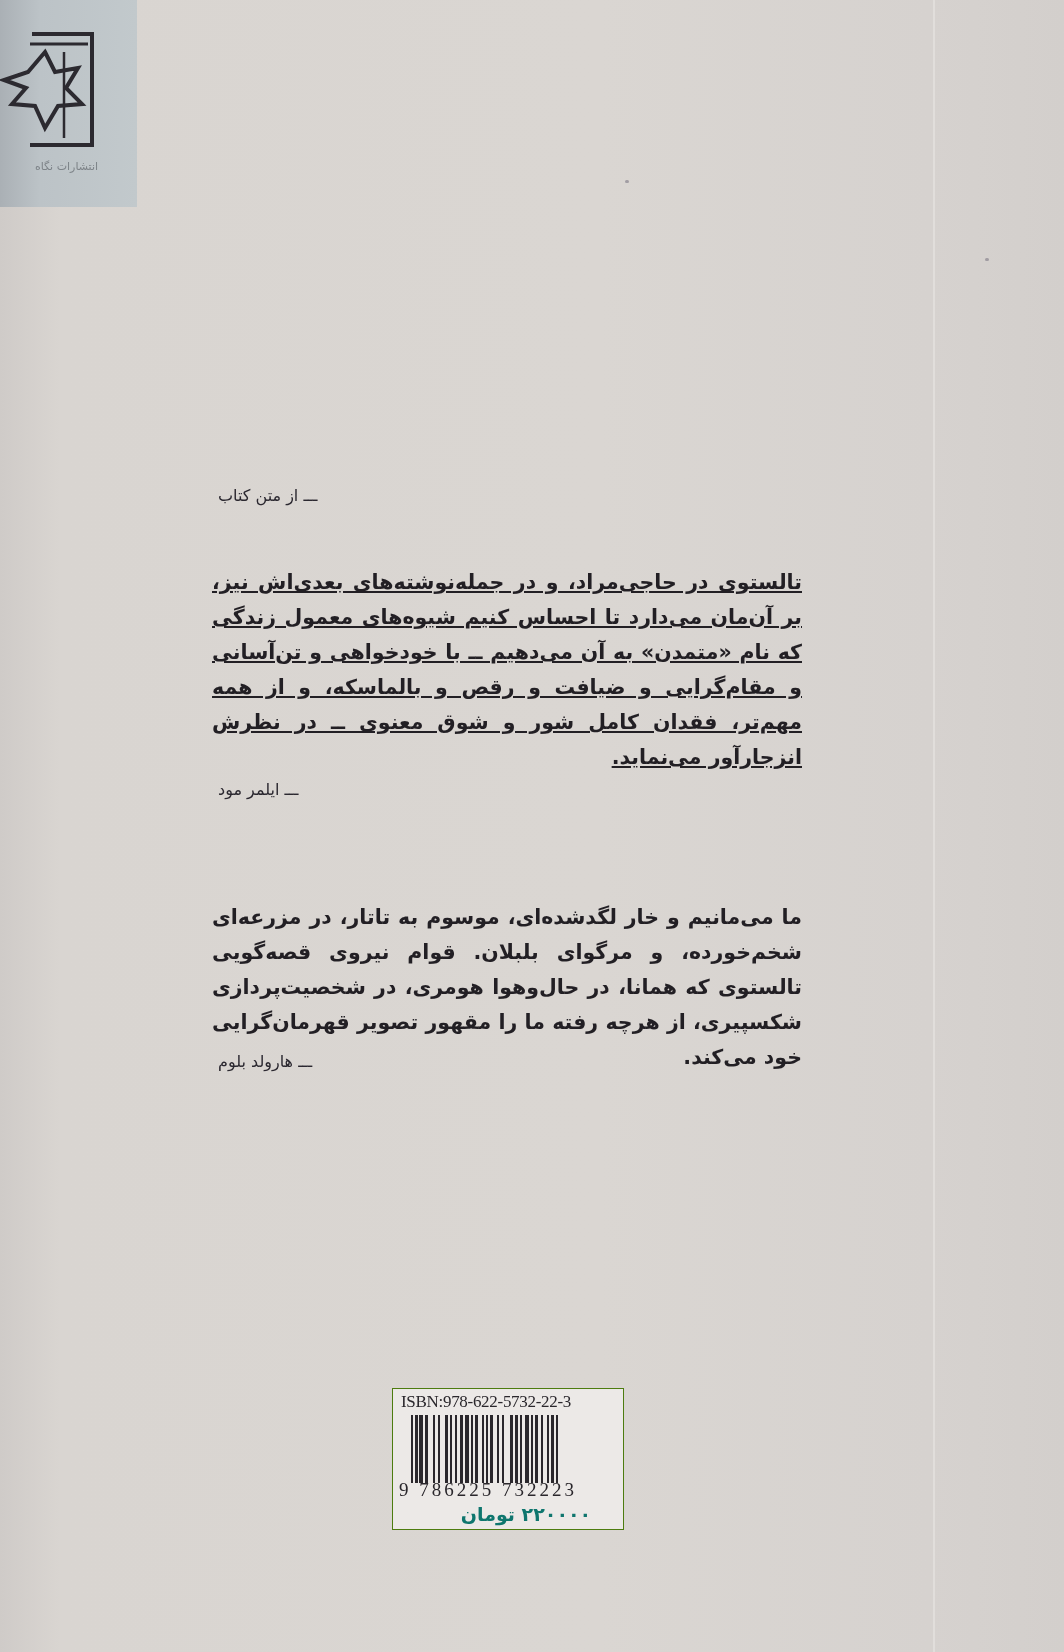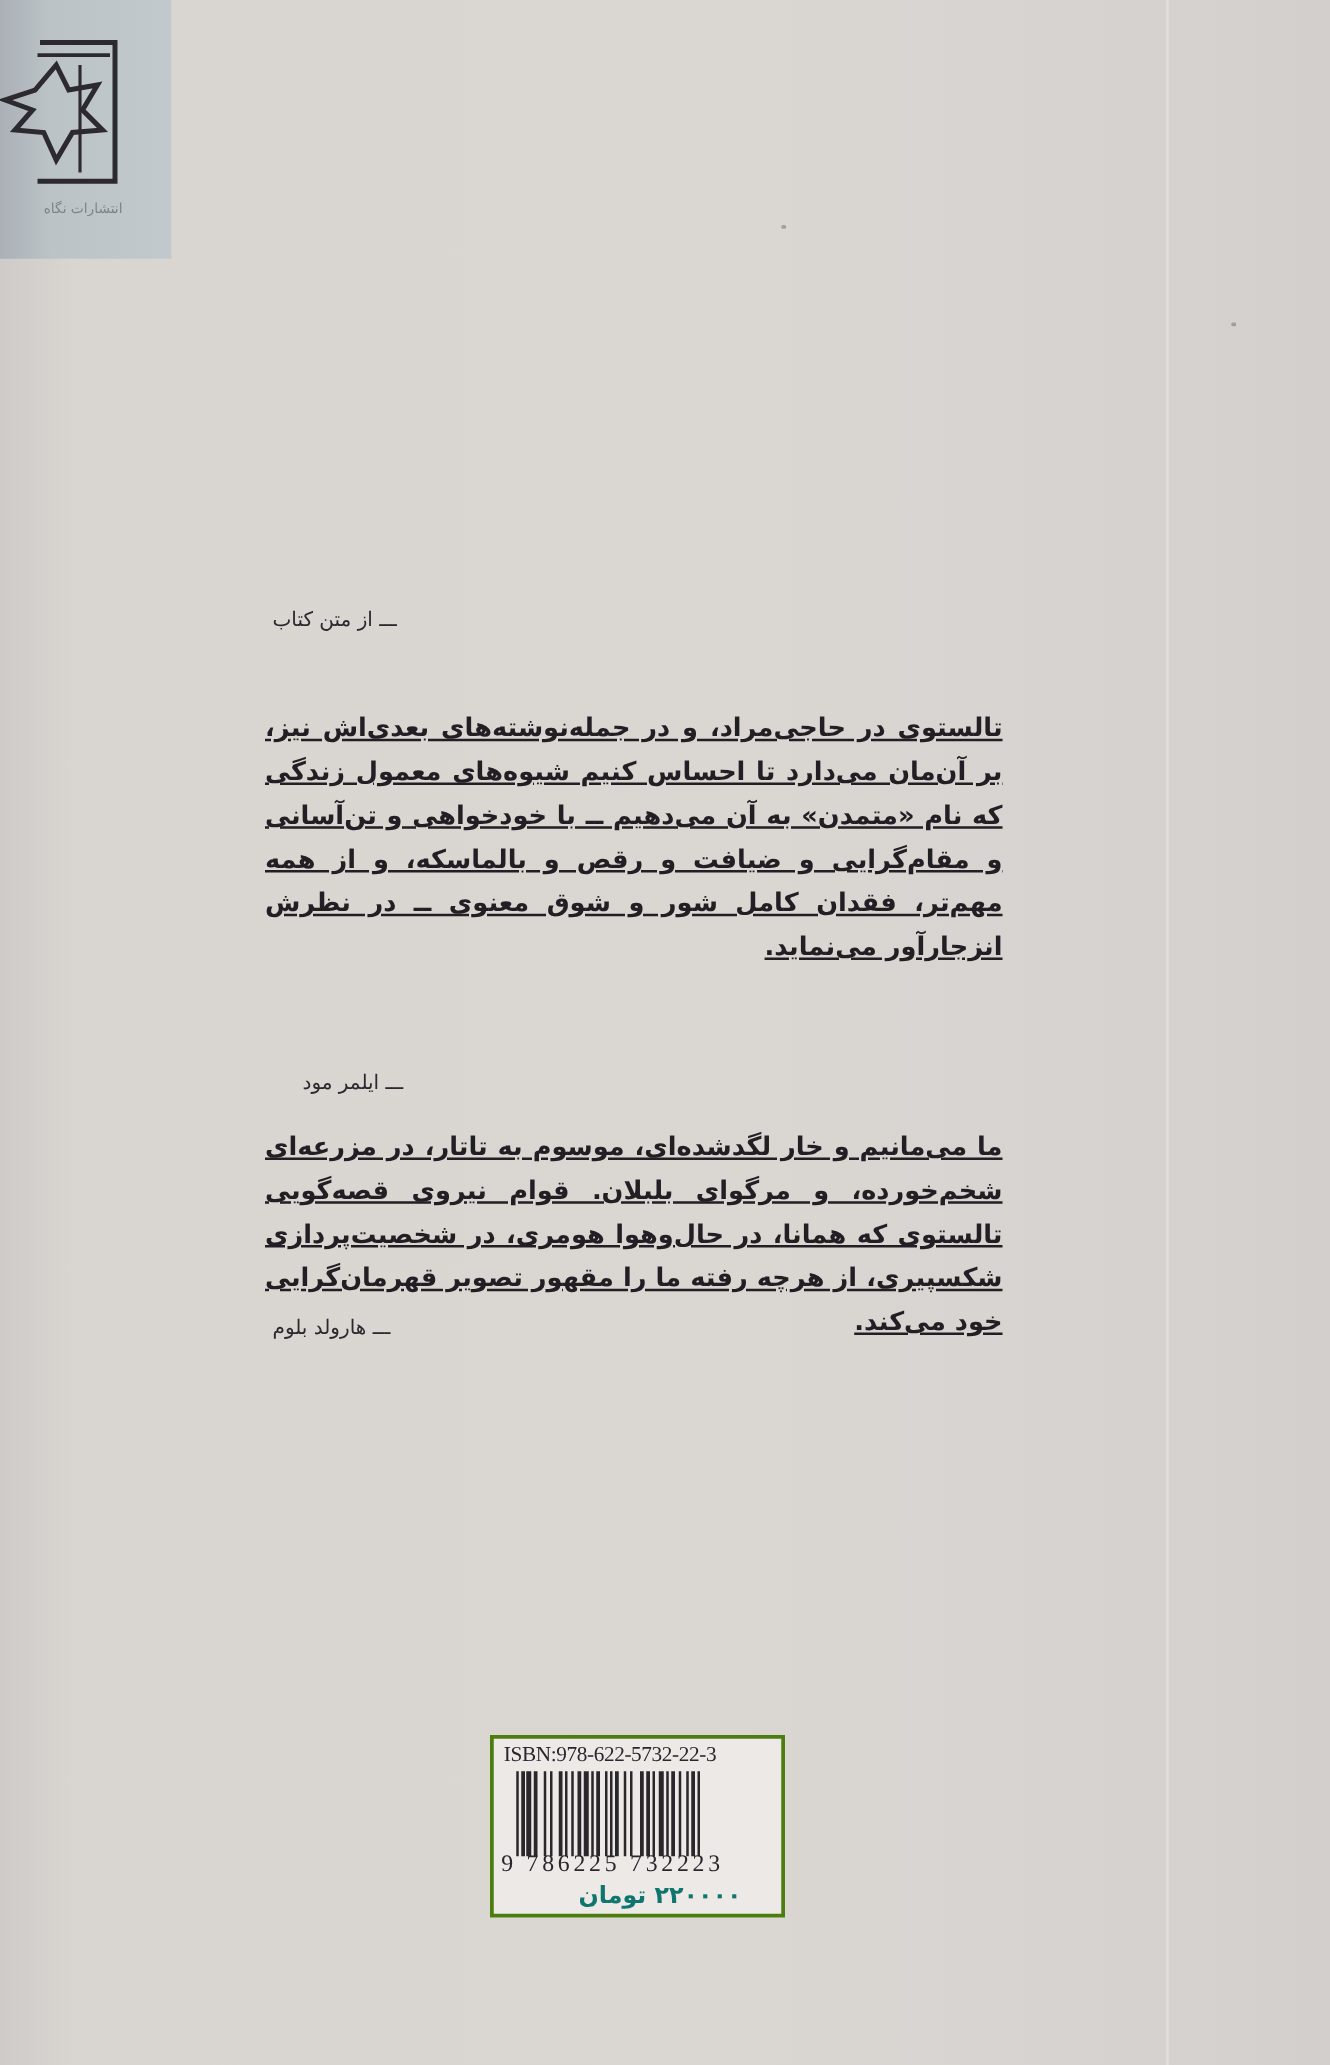--- a/index.html
+++ b/index.html
@@ -71,21 +71,21 @@
     text-align: right;
     font-size: 16px;
     color: #2b2830;
     white-space: nowrap;
   }
   .barcode-label {
     position: absolute;
     left: 392px; top: 1388px;
     width: 230px; height: 140px;
     background: #ece9e7;
-    border: 3px solid #4d7c0f;
+    border: 1px solid #4d7c0f;
   }
   .isbn-text {
     position: absolute;
     left: 8px; top: 3px;
     font-family: "Liberation Serif", serif;
     font-size: 17px;
     color: #2a272c;
     white-space: nowrap;
     letter-spacing: -0.3px;
   }
@@ -144,23 +144,23 @@
   <div class="logo-text">انتشارات نگاه</div>
 </div>
 
 <div class="text-block" style="top:273px;">
 </div>
 <div class="attribution" style="left:218px; top:486px;">ـــ از متن کتاب</div>
 
 <div class="text-block" style="top:565px;text-decoration:underline;">
   <p class="para">تالستوی در حاجی‌مراد، و در جمله‌نوشته‌های بعدی‌اش نیز، بر آن‌مان می‌دارد تا احساس کنیم شیوه‌های معمول زندگی که نام «متمدن» به آن می‌دهیم ــ با خودخواهی و تن‌آسانی و مقام‌گرایی و ضیافت و رقص و بالماسکه، و از همه مهم‌تر، فقدان کامل شور و شوق معنوی ــ در نظرش انزجارآور می‌نماید.</p>
 </div>
-<div class="attribution" style="left:218px; top:856px;margin-left:24px;">ـــ ایلمر مود</div>
-
-<div class="text-block" style="top:900px;text-decoration:underline;">
+<div class="attribution" style="left:218px; top:780px;">ـــ ایلمر مود</div>
+
+<div class="text-block" style="top:900px;">
   <p class="para">ما می‌مانیم و خار لگدشده‌ای، موسوم به تاتار، در مزرعه‌ای شخم‌خورده، و مرگوای بلبلان. قوام نیروی قصه‌گویی تالستوی که همانا، در حال‌وهوا هومری، در شخصیت‌پردازی شکسپیری، از هرچه رفته ما را مقهور تصویر قهرمان‌گرایی خود می‌کند.</p>
 </div>
 <div class="attribution" style="left:218px; top:1052px;text-align:right;">ـــ هارولد بلوم</div>
 
 <div class="barcode-label">
   <div class="isbn-text">ISBN:978-622-5732-22-3</div>
   <div class="bars">
     <div class="bar" style="width:2px"></div>
       <div class="gap" style="width:2px"></div>
     <div class="bar" style="width:3px"></div>

